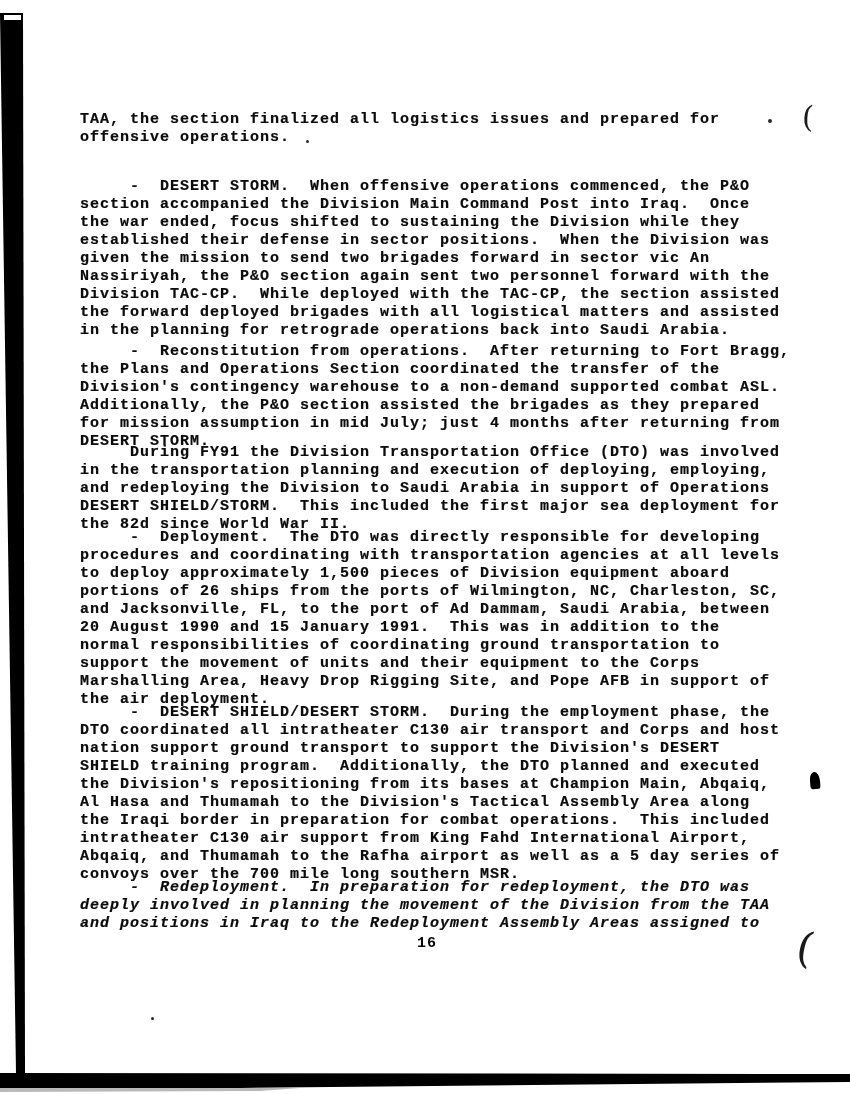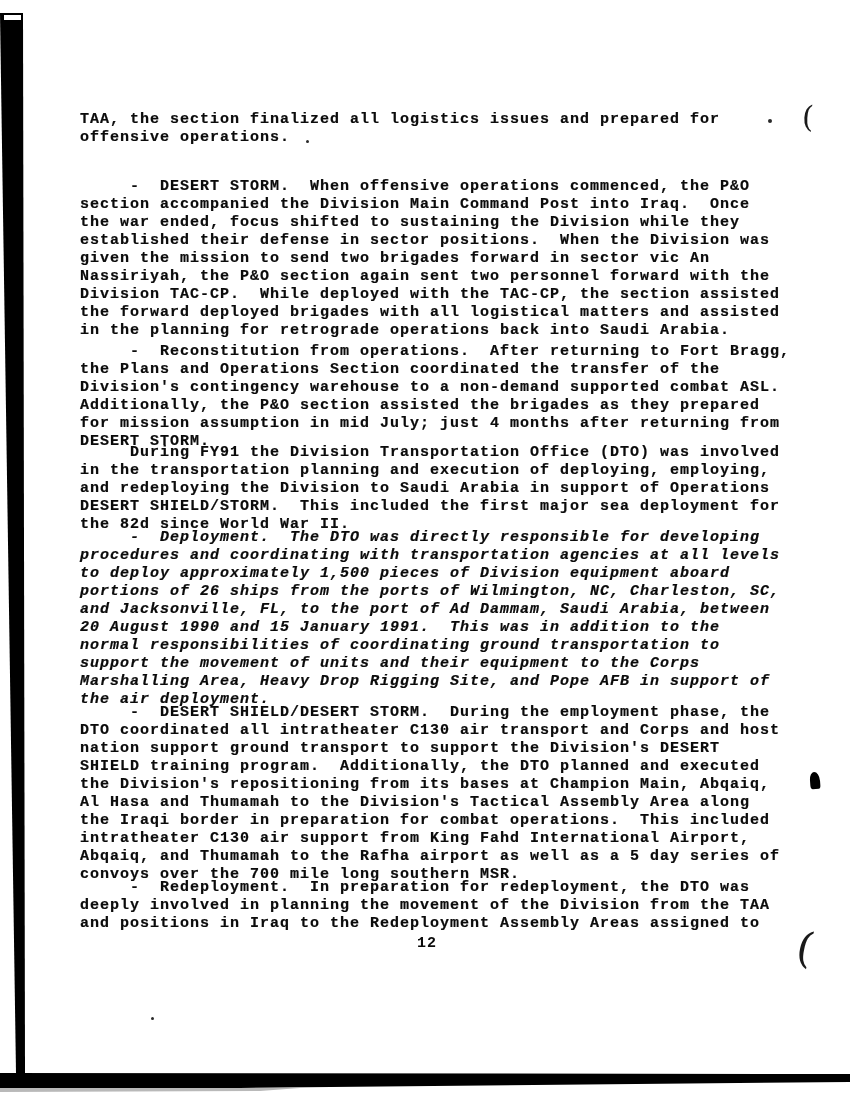--- a/index.html
+++ b/index.html
@@ -26,23 +26,23 @@
     line-height:18px;
     font-weight:bold;
     letter-spacing:1px;
     color:var(--ink);
     -webkit-text-stroke:0.2px var(--ink);
   }
   .p1{top:111px;}
   .p2{top:178px;}
   .p3{top:319px;margin-top:24px;}
   .p4{top:444px;}
-  .p5{top:529px;font-style:italic;}
+  .p5{top:529px;}
   .p6{top:704px;}
-  .p7{top:879px;}
+  .p7{top:879px;font-style:italic;}
   .page-number{
     position:absolute;
     left:417px;top:936px;
     white-space:pre;
     font-size:15px;line-height:15px;font-weight:bold;letter-spacing:1px;
     color:var(--ink);
   }
   
   .scan-bar-left{
     position:absolute;inset:0;
@@ -143,21 +143,21 @@
 the Division's repositioning from its bases at Champion Main, Abqaiq,
 Al Hasa and Thumamah to the Division's Tactical Assembly Area along
 the Iraqi border in preparation for combat operations.  This included
 intratheater C130 air support from King Fahd International Airport,
 Abqaiq, and Thumamah to the Rafha airport as well as a 5 day series of
 convoys over the 700 mile long southern MSR.</div>
   <div class="para p7">     -  Redeployment.  In preparation for redeployment, the DTO was
 deeply involved in planning the movement of the Division from the TAA
 and positions in Iraq to the Redeployment Assembly Areas assigned to</div>
 
-  <div class="page-number">12</div>
+  <div class="page-number">16</div>
 
   <div class="pen-mark paren-top">(</div>
   <div class="ink-blot"></div>
   <div class="pen-mark paren-bottom">(</div>
 
   <div class="speck speck1"></div>
   <div class="speck speck2"></div>
   <div class="speck speck3"></div>
 
 </div>

